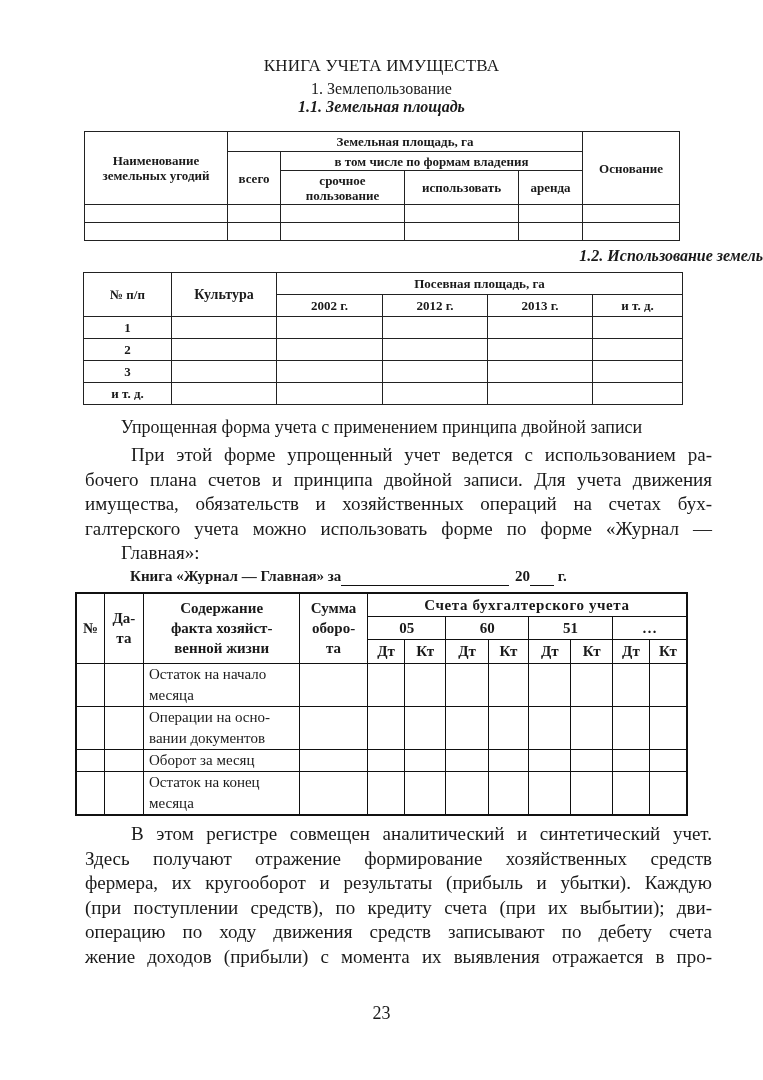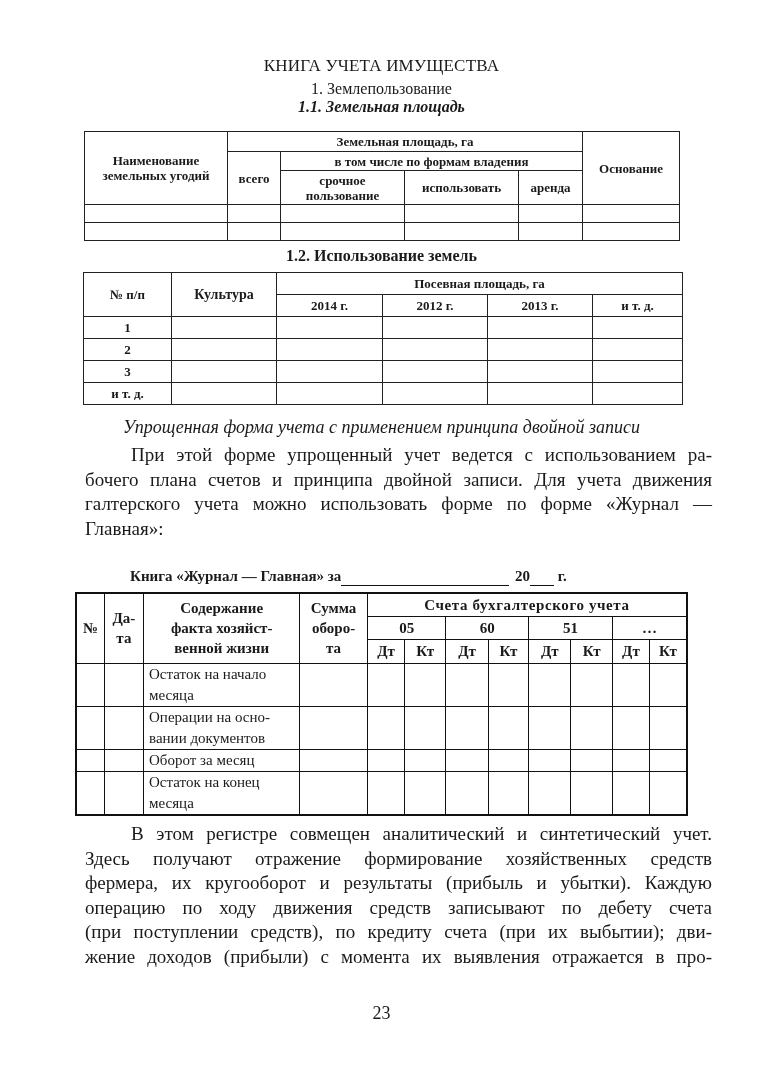--- a/index.html
+++ b/index.html
@@ -3,33 +3,33 @@
 <meta charset="utf-8">
 <style>
   html, body { margin: 0; padding: 0; background: #ffffff; }
   body { width: 763px; height: 1080px; position: relative; overflow: hidden;
          font-family: "Liberation Serif", serif; color: #1a1a1a; }
   .abs { position: absolute; }
   .center { text-align: center; left: 0; width: 763px; }
   .h-title { top: 56px; font-size: 17px; letter-spacing: 0.2px; }
   .h-sec { top: 80px; font-size: 16px; }
   .h-sub { top: 98px; font-size: 16px; font-style: italic; font-weight: bold; }
-  .h-sub2 { top: 247px; font-size: 16px; font-weight: bold; }
+  .h-sub2 { top: 247px; font-size: 16px; font-style: italic; font-weight: bold; text-align: right; }
   table { border-collapse: collapse; position: absolute; table-layout: fixed; }
   td { border: 1px solid #222; padding: 0; text-align: center; vertical-align: middle;
        font-weight: bold; font-size: 13px; line-height: 15px; }
   .t1 { left: 84px; top: 131px; width: 595px; border: 1.5px solid #222; }
   .t2 { left: 83px; top: 272px; width: 599px; border: 1.5px solid #222; }
   .t3 { left: 75px; top: 592px; width: 613px; border: 2px solid #111; }
   .t3 td { border: 1.5px solid #111; font-size: 15px; line-height: 20px; }
   .t3 td.lbl { text-align: left; font-weight: normal; padding-left: 5px; font-size: 15px; line-height: 21px; }
   .para { left: 85px; width: 627px; font-size: 19px; line-height: 24.5px; text-align: justify; }
   .para .ln { display: block; text-align: justify; text-align-last: justify; white-space: nowrap; }
-  .para .ln.last { text-align-last: left; }
-  .italic-h { top: 417px; font-size: 18px; font-style: italic; }
+  .para .ln.last { text-align-last: left; margin-left: 36px; }
+  .italic-h { top: 417px; font-size: 18px; }
   .book-line { top: 568px; left: 130px; font-size: 15px; font-weight: bold; }
   .uline { display: inline-block; border-bottom: 1.5px solid #111; vertical-align: baseline; }
   .pageno { top: 1003px; font-size: 18px; }
 </style>
 </head>
 <body>
 
 <div class="abs center h-title">КНИГА УЧЕТА ИМУЩЕСТВА</div>
 <div class="abs center h-sec">1. Землепользование</div>
 <div class="abs center h-sub">1.1. Земельная площадь</div>
@@ -88,21 +88,21 @@
       <col style="width:105px">
       <col style="width:90px">
   </colgroup>
   <tbody>
       <tr style="height:22px">
     <td rowspan="2">№ п/п</td>
     <td rowspan="2" style="font-size:14px">Культура</td>
     <td colspan="4">Посевная площадь, га</td>
   </tr>
   <tr style="height:22px">
-    <td>2014 г.</td>
+    <td>2002 г.</td>
     <td>2012 г.</td>
     <td>2013 г.</td>
     <td>и т. д.</td>
   </tr>
   <tr style="height:22px">
     <td>1</td>
     <td></td>
         <td></td>
         <td></td>
         <td></td>
@@ -133,20 +133,21 @@
         <td></td>
   </tr>
 </tbody>
   </table>
 
 <div class="abs center italic-h">Упрощенная форма учета с применением принципа двойной записи</div>
 
 <div class="abs para" style="top:443px">
   <span class="ln" style="padding-left:46px">При этой форме упрощенный учет ведется с использованием ра-</span>
   <span class="ln">бочего плана счетов и принципа двойной записи. Для учета движения</span>
+  <span class="ln">имущества, обязательств и хозяйственных операций на счетах бух-</span>
   <span class="ln">галтерского учета можно использовать форме по форме «Журнал —</span>
   <span class="ln last">Главная»:</span>
 </div>
 
 <div class="abs book-line">
   <span>Книга «Журнал — Главная» за</span><span class="uline" style="width:168px">&nbsp;</span>
   <span style="margin-left:2px">20</span><span class="uline" style="width:24px">&nbsp;</span>
   <span>г.</span>
 </div>
 
@@ -245,18 +246,18 @@
         <td></td>
         <td></td>
   </tr>
 </tbody>
   </table>
 
 <div class="abs para" style="top:822px">
   <span class="ln" style="padding-left:46px">В этом регистре совмещен аналитический и синтетический учет.</span>
   <span class="ln">Здесь получают отражение формирование хозяйственных средств</span>
   <span class="ln">фермера, их кругооборот и результаты (прибыль и убытки). Каждую</span>
+  <span class="ln">(при поступлении средств), по кредиту счета (при их выбытии); дви-</span>
   <span class="ln">операцию по ходу движения средств записывают по дебету счета</span>
-  <span class="ln">(при поступлении средств), по кредиту счета (при их выбытии); дви-</span>
   <span class="ln">жение доходов (прибыли) с момента их выявления отражается в про-</span>
 </div>
 
 <div class="abs center pageno">23</div>
 
 </body></html>

